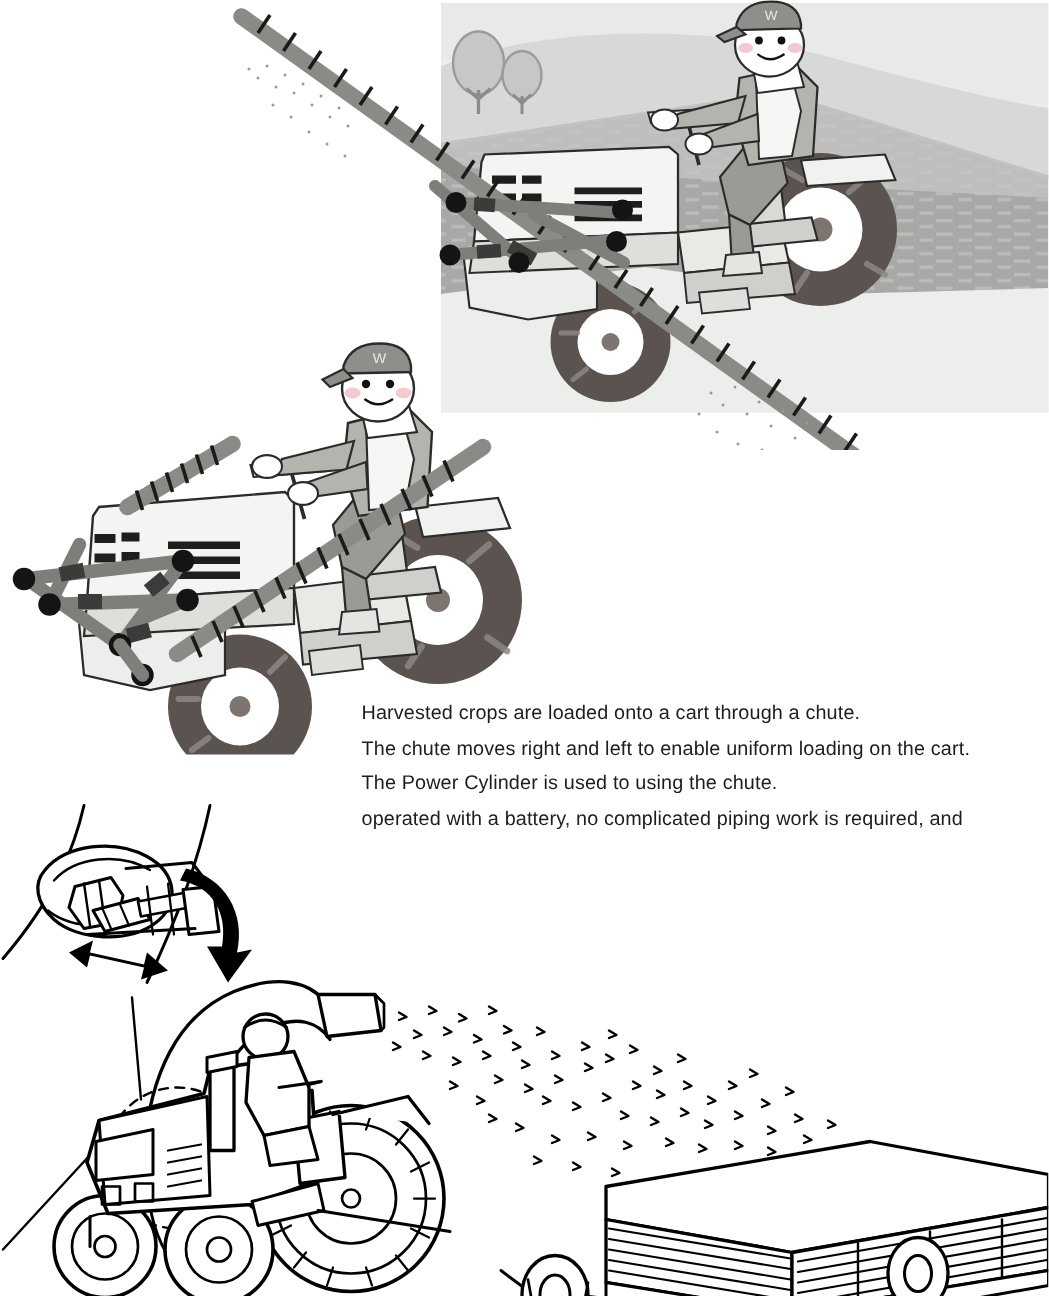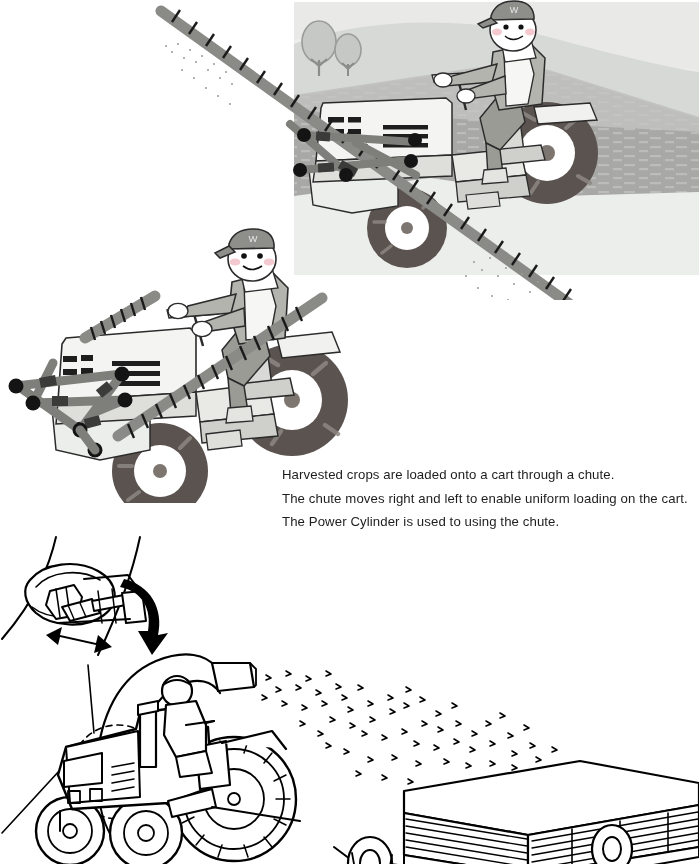--- a/index.html
+++ b/index.html
@@ -12,21 +12,21 @@
   svg{display:block;}
   .layer{position:absolute;}
 
   
   #description{
     position:absolute;left:241px;top:463px;width:450px;
     font-size:13.2px;line-height:23.6px;color:#1d1d1d;
     letter-spacing:.1px;
     white-space:nowrap;
   }
-  #description .line{display:block;margin-left:41px;}
+  #description .line{display:block;}
 </style>
 </head>
 <body>
 
 <div class="stage">
 
 <div class="layer" style="left:0;top:0;">
 <svg width="699" height="300" viewBox="0 0 699 300" xmlns="http://www.w3.org/2000/svg">
   <defs>
     <pattern id="fieldRows" width="26" height="9" patternUnits="userSpaceOnUse">
@@ -369,20 +369,21 @@
     </g>
     <line x1="80" y1="202" x2="95" y2="222" stroke="#7e7e7a" stroke-width="9" stroke-linecap="round"></line>
   </g>
 </svg>
 </div>
 
 <div id="description">
   <span class="line">Harvested crops are loaded onto a cart through a chute.</span>
   <span class="line">The chute moves right and left to enable uniform loading on the cart.</span>
   <span class="line">The Power Cylinder is used to using the chute.</span>
+  <span class="line">operated with a battery, no complicated piping work is required, and</span>
 </div>
 
 <div class="layer" style="left:0;top:535px;">
 <svg width="699" height="329" viewBox="0 0 699 329" xmlns="http://www.w3.org/2000/svg">
   <g fill="none" stroke="#000000" stroke-width="2" stroke-linejoin="round" stroke-linecap="round">
 
   <g>
 
     <path d="M56 2 C 50 28, 38 62, 2 104" stroke-width="2"></path>
     <path d="M140 2 C 132 40, 118 78, 98 120" stroke-width="2"></path>

